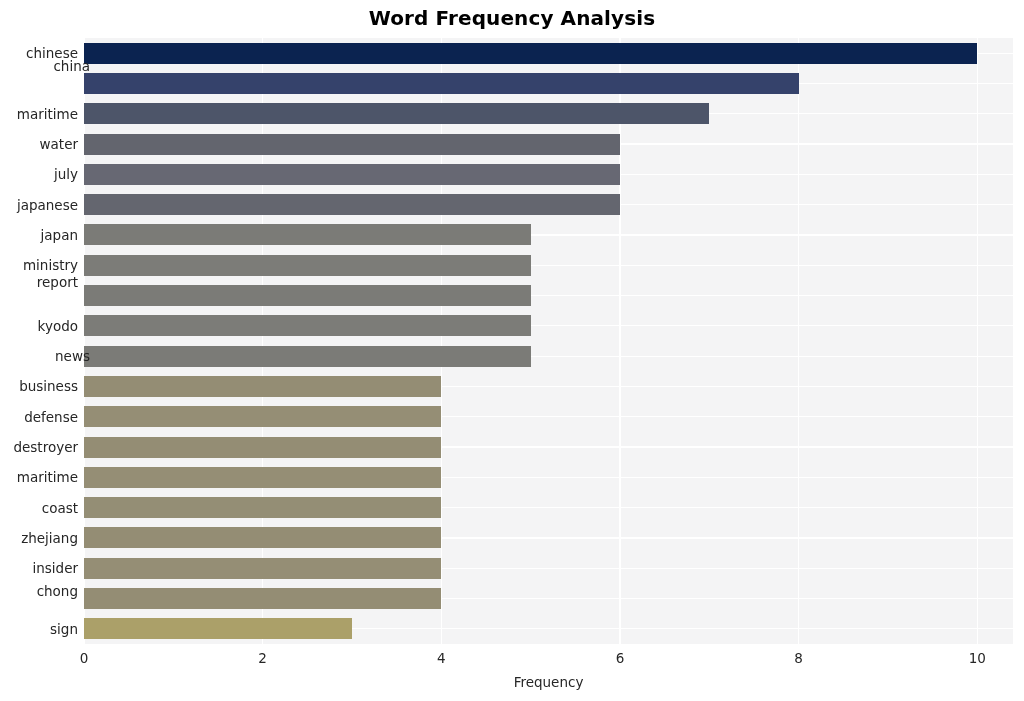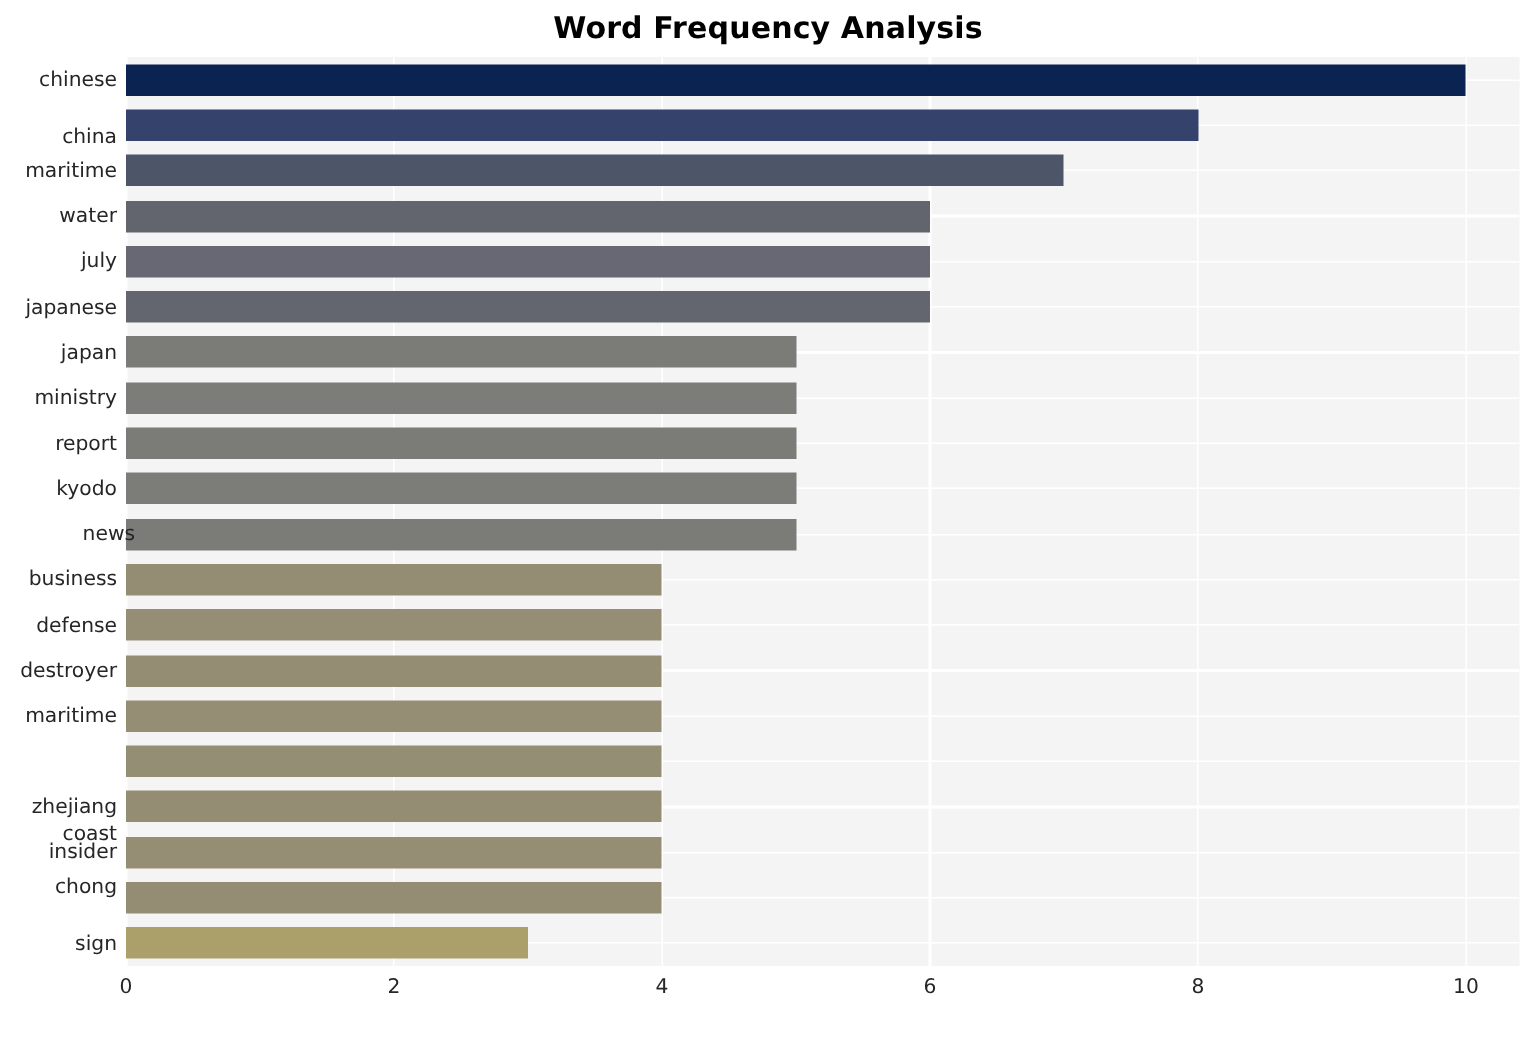--- a/index.html
+++ b/index.html
@@ -169,43 +169,44 @@
         <div class="bar" title="coast: 4" style="left: 0px; top: 459.15px; width: 357.308px; background: rgb(148, 142, 117);"></div>
         <div class="bar" title="zhejiang: 4" style="left: 0px; top: 489.45px; width: 357.308px; background: rgb(148, 141, 116);"></div>
         <div class="bar" title="insider: 4" style="left: 0px; top: 519.75px; width: 357.308px; background: rgb(149, 142, 117);"></div>
         <div class="bar" title="chong: 4" style="left: 0px; top: 550.05px; width: 357.308px; background: rgb(148, 141, 116);"></div>
         <div class="bar" title="sign: 3" style="left: 0px; top: 580.35px; width: 267.981px; background: rgb(171, 160, 105);"></div>
       </div>
   </div>
 
   <div id="ytick-layer">
       <div class="ytick" style="top: 53.15px;">chinese</div>
-      <div class="ytick" style="top: 91px;">china</div>
+      <div class="ytick" style="top: 66px; margin-left: 12px;">china</div>
       <div class="ytick" style="top: 113.75px;">maritime</div>
       <div class="ytick" style="top: 144.05px;">water</div>
       <div class="ytick" style="top: 174.35px;">july</div>
       <div class="ytick" style="top: 204.65px;">japanese</div>
       <div class="ytick" style="top: 234.95px;">japan</div>
       <div class="ytick" style="top: 265.25px;">ministry</div>
-      <div class="ytick" style="top: 296px;">report</div>
+      <div class="ytick" style="top: 282px;">report</div>
       <div class="ytick" style="top: 325.85px;">kyodo</div>
       <div class="ytick" style="top: 356.15px; margin-left: 12px;">news</div>
       <div class="ytick" style="top: 386.45px;">business</div>
       <div class="ytick" style="top: 416.75px;">defense</div>
       <div class="ytick" style="top: 447.05px;">destroyer</div>
       <div class="ytick" style="top: 477.35px;">maritime</div>
-      <div class="ytick" style="top: 507.65px; margin-top: 48px;">coast</div>
+      <div class="ytick" style="top: 507.65px;">coast</div>
       <div class="ytick" style="top: 537.95px;">zhejiang</div>
       <div class="ytick" style="top: 568.25px;">insider</div>
       <div class="ytick" style="top: 591px;">chong</div>
       <div class="ytick" style="top: 628.85px;">sign</div>
     </div>
   <div id="xtick-layer">
       <div class="xtick" style="left: 84px;">0</div>
       <div class="xtick" style="left: 262.654px;">2</div>
       <div class="xtick" style="left: 441.308px;">4</div>
       <div class="xtick" style="left: 619.962px;">6</div>
       <div class="xtick" style="left: 798.615px;">8</div>
       <div class="xtick" style="left: 977.269px;">10</div>
     </div>
 
+  <div id="xlabel">Frequency</div>
 
 </div>
 
 </body></html>

